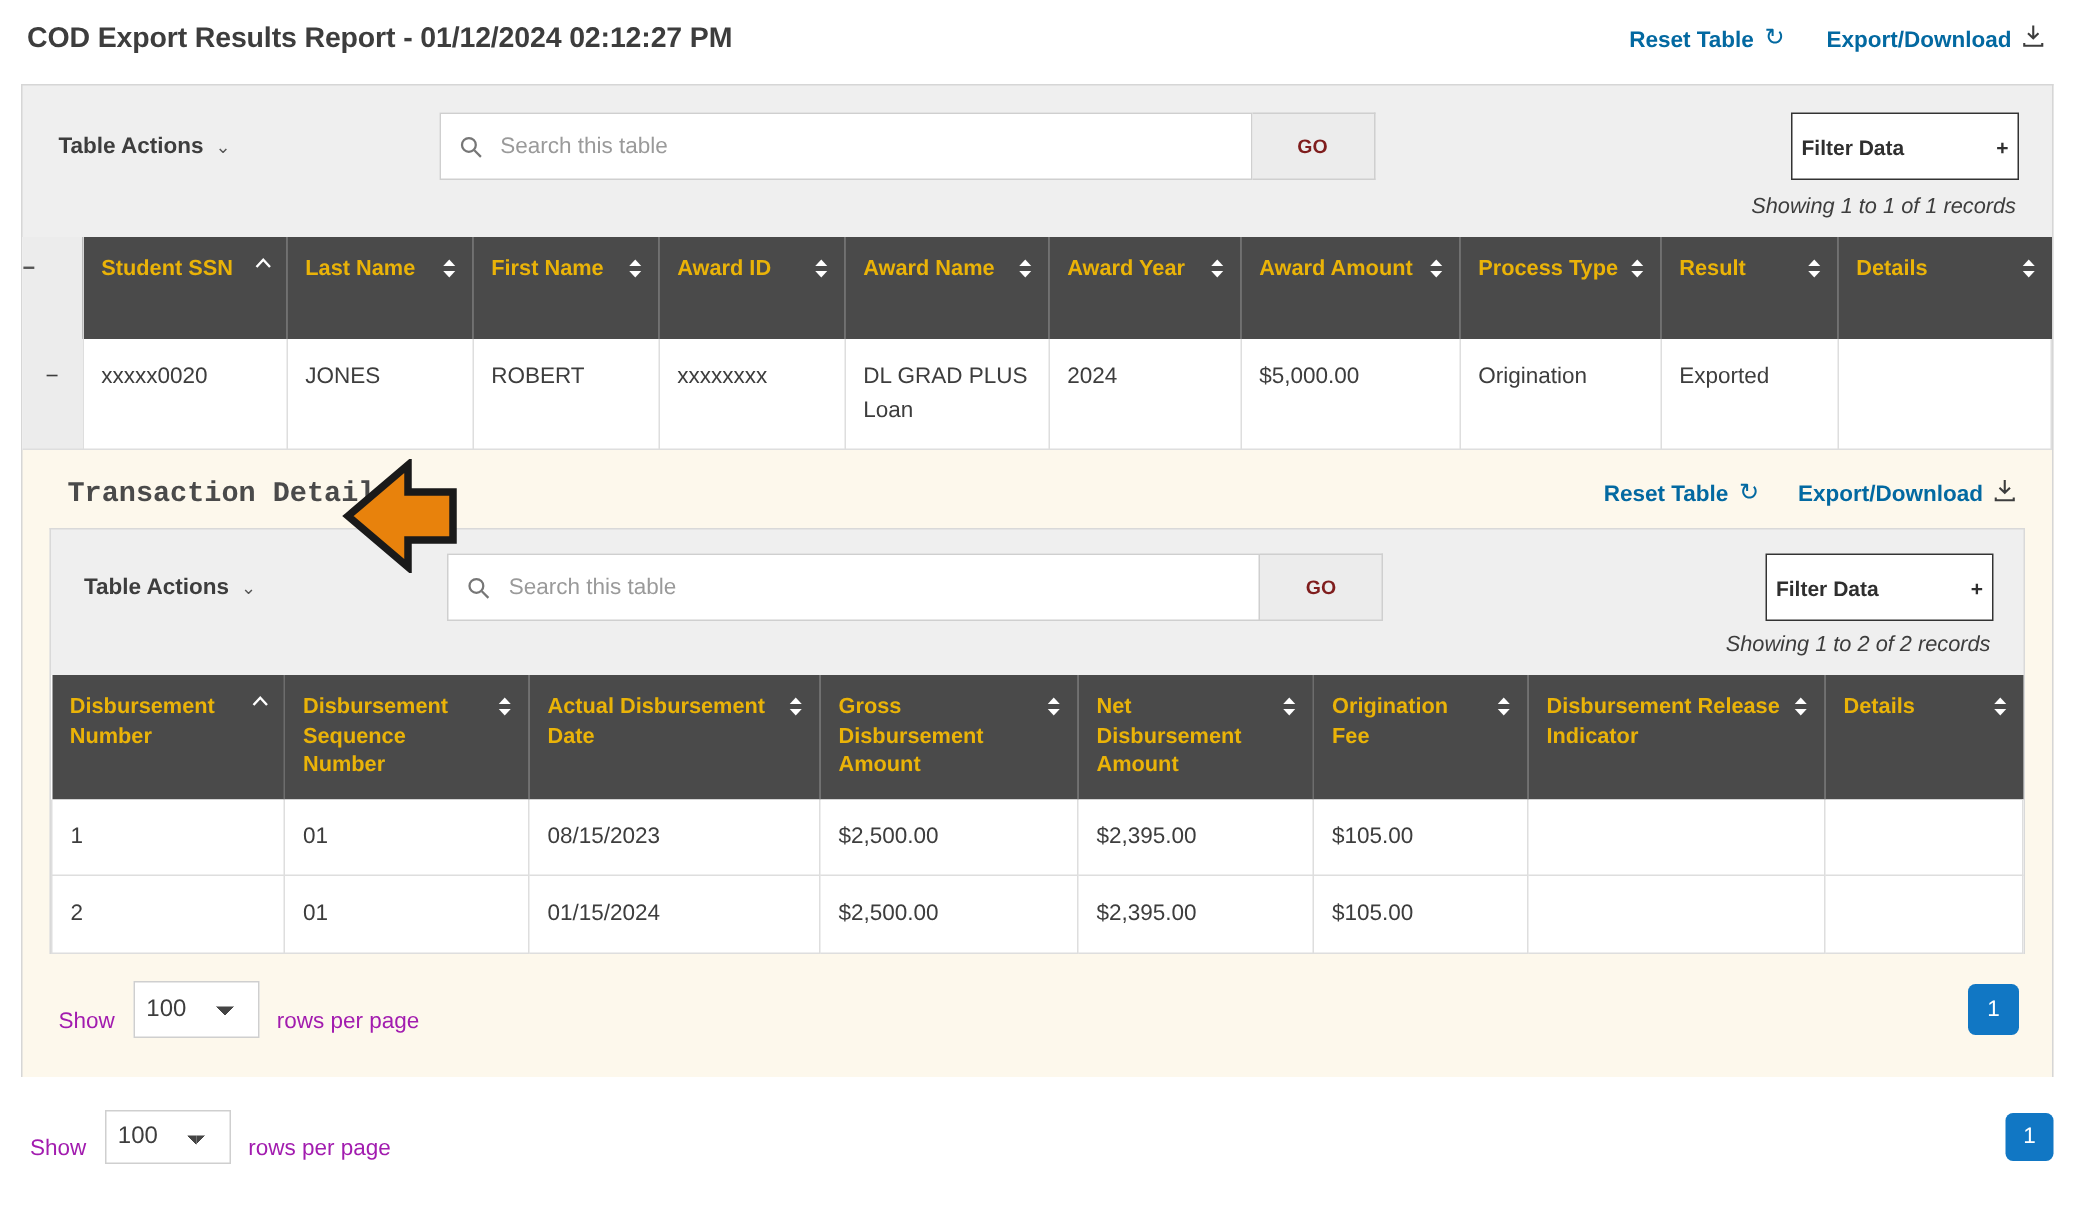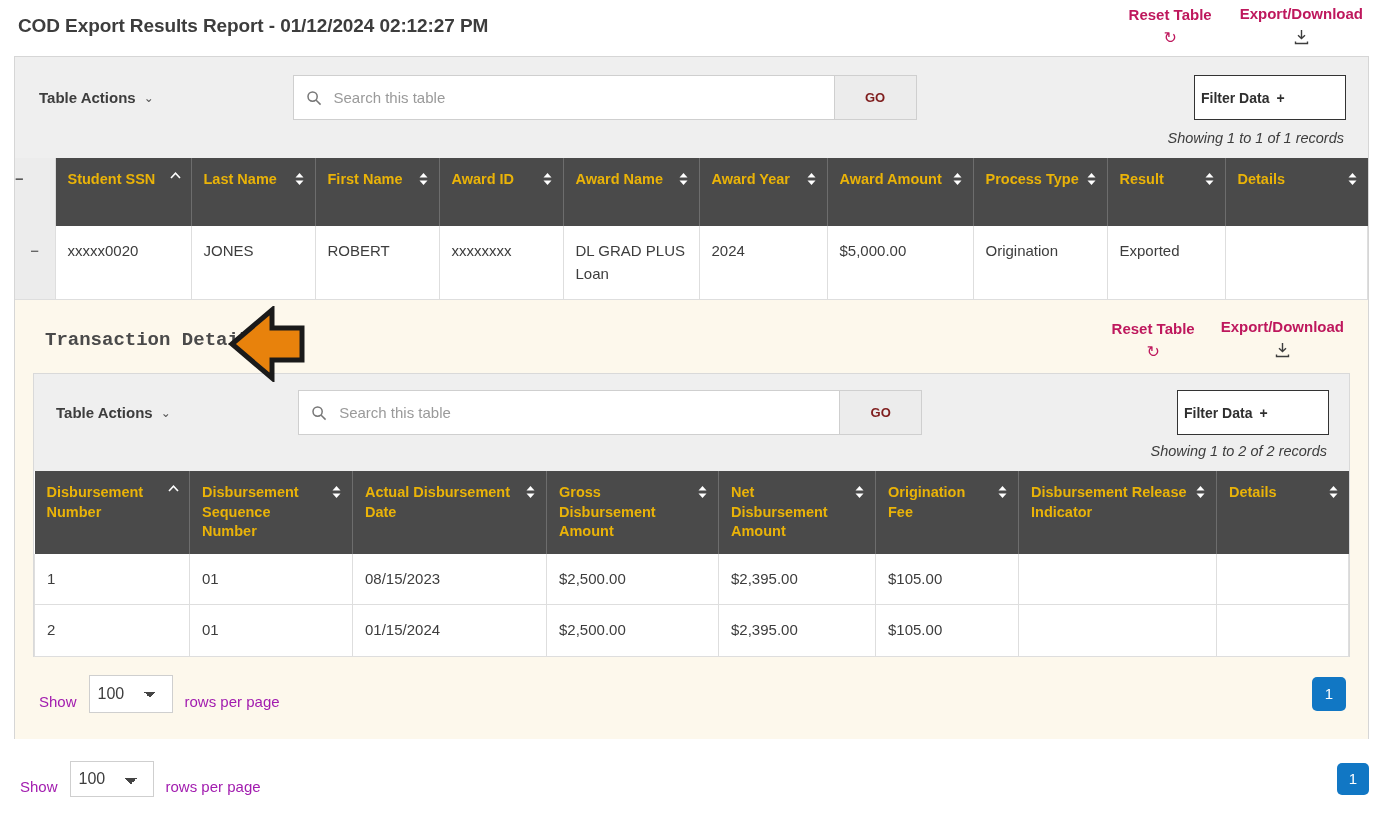--- a/index.html
+++ b/index.html
@@ -29,25 +29,24 @@
     white-space: nowrap;
   }
   .header-actions {
     margin-left: auto;
     display: flex; align-items: center; gap: 28px;
     padding-right: 4px;
   }
   .link-action {
     font-size: 15px;
     font-weight: bold;
-    color: #be185d;
+    color: #0369a1;
     display: inline-flex; align-items: center; gap: 7px;
     cursor: pointer;
     white-space: nowrap;
-    flex-direction: column;
   }
   .glyph { font-size: 16px; line-height: 1; font-weight: normal; display:inline-block;}
 
   
   .table-panel {
     margin: 0 14px;
     border: 1px solid #d6d6d6;
     border-bottom: none;
     background: #efefef;
   }
@@ -98,21 +97,21 @@
     cursor: pointer;
     font-family: "Liberation Sans", sans-serif;
   }
   .filter-btn {
     width: 152px; height: 45px;
     background: #fff;
     border: 1px solid #333;
     font-size: 14px; font-weight: bold;
     color: #2f2f2f;
     cursor: pointer;
-    display:flex; align-items:center; justify-content:flex-start; gap:7px;
+    display:flex; align-items:center; justify-content:space-between; gap:7px;
     font-family: "Liberation Sans", sans-serif;
     margin-left: auto;
   }
   .records-line {
     text-align: right;
     font-style: italic;
     font-size: 14.5px;
     color: #3d3d3d;
     padding: 0 24px 12px 0;
   }

